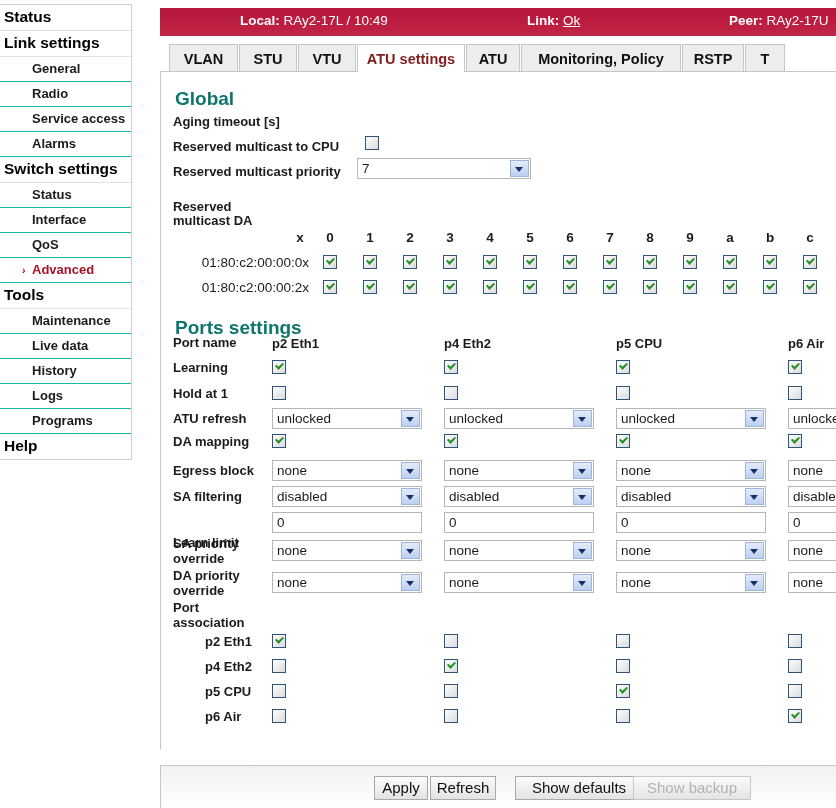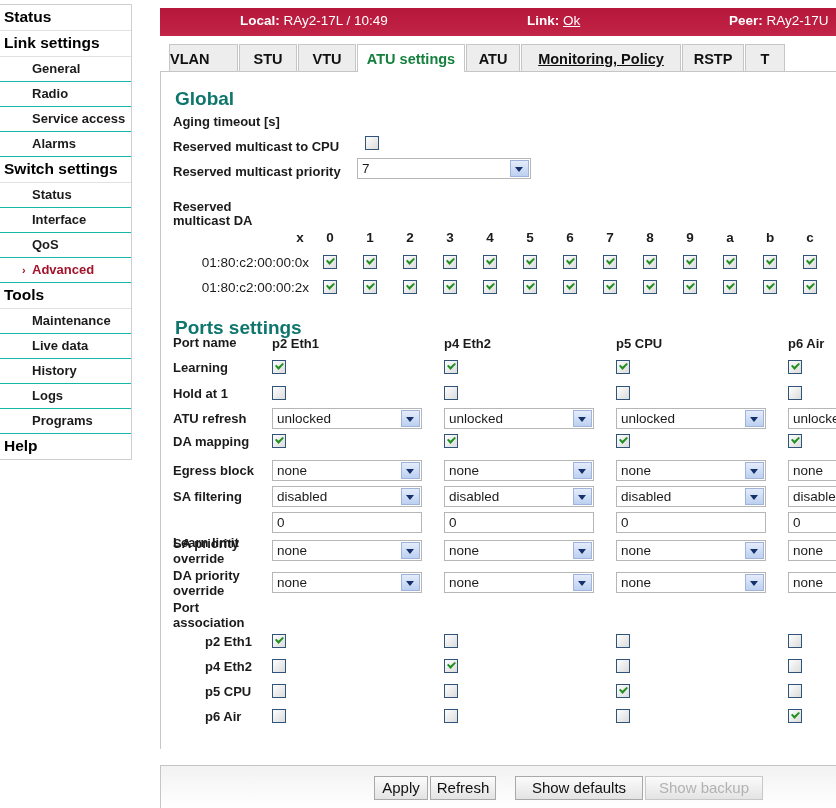--- a/index.html
+++ b/index.html
@@ -78,21 +78,21 @@
     border-bottom: none;
     font-weight: bold;
     font-size: 14.5px;
     color: #101010;
     padding: 4px 10px 0 10px;
     white-space: nowrap;
     line-height: 20px;
   }
   .tab.active {
     background: #ffffff;
-    color: #15803d;
+    color: #7f1d1d;
     border-color: #c6c6c6;
     z-index: 5;
     height: 28px;
   }
 
   
   .panel {
     position: absolute; left: 160px; top: 71px;
     width: 676px; height: 678px;
     background: #ffffff;
@@ -243,26 +243,26 @@
       <b>Link:</b>
       <a href="#">Ok</a>
     </div>
     <div class="seg seg-peer">
       <b>Peer:</b>
       <span>RAy2-17U</span>
     </div>
   </div>
 
   <div class="tabstrip" id="tabstrip">
-      <div class="tab" style="left: 9px; width: 69px; padding: 4px 0px 0px;"><span>VLAN</span></div>
+      <div class="tab" style="left: 9px; width: 69px; text-align: center; padding: 4px 0px 0px;"><span>VLAN</span></div>
       <div class="tab" style="left: 79px; width: 58px; text-align: center; padding: 4px 0px 0px;"><span>STU</span></div>
       <div class="tab" style="left: 138px; width: 58px; text-align: center; padding: 4px 0px 0px;"><span>VTU</span></div>
       <div class="tab active" style="left: 197px; width: 108px; text-align: center; padding: 4px 0px 0px;"><span>ATU settings</span></div>
       <div class="tab" style="left: 306px; width: 54px; text-align: center; padding: 4px 0px 0px;"><span>ATU</span></div>
-      <div class="tab" style="left: 361px; width: 160px; text-align: center; padding: 4px 0px 0px; text-decoration: underline;"><span>Monitoring, Policy</span></div>
+      <div class="tab" style="left: 361px; width: 160px; text-align: center; padding: 4px 0px 0px;"><span>Monitoring, Policy</span></div>
       <div class="tab" style="left: 522px; width: 62px; text-align: center; padding: 4px 0px 0px;"><span>RSTP</span></div>
       <div class="tab" style="left: 585px; width: 40px; text-align: center; padding: 4px 0px 0px;"><span>T</span></div>
     </div>
 
   <div class="panel">
 
     <div class="sec-title" style="left:14px; top:16px;">Global</div>
 
     <div class="lbl" style="left:12px; top:43px;">Aging timeout [s]</div>
 
@@ -397,16 +397,16 @@
         <div class="cb" style="left: 627px; top: 612px;"></div>
         <div class="cb on" style="left: 627px; top: 637px;"></div>
       </div>
 
   </div>
 
   <div class="bottombar" id="bottombar">
       <div class="btn" style="left: 213px; width: 54px; text-align: center; padding: 0px;"><span>Apply</span></div>
       <div class="btn" style="left: 269px; width: 66px; text-align: center; padding: 0px;"><span>Refresh</span></div>
       <div class="btn" style="left: 354px; width: 128px; text-align: center; padding: 0px;"><span>Show defaults</span></div>
-      <div class="btn disabled" style="left: 484px; width: 118px; text-align: center; padding: 0px;"><span>Show backup</span></div>
+      <div class="btn disabled" style="left: 472px; width: 118px; text-align: center; padding: 0px;"><span>Show backup</span></div>
     </div>
 
 </div>
 
 </body></html>

